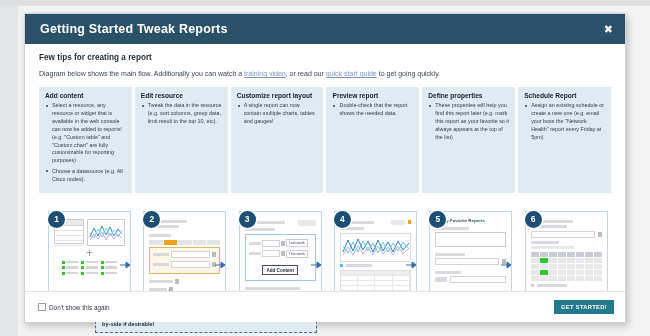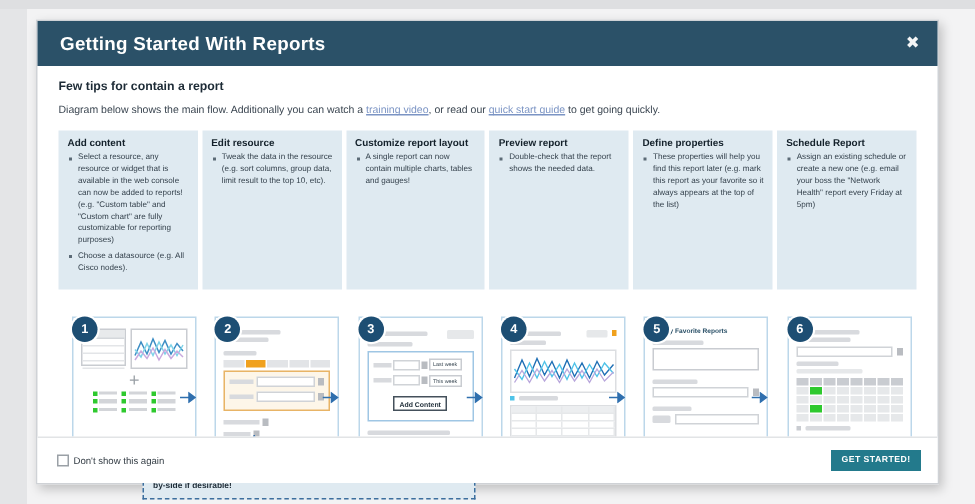--- a/index.html
+++ b/index.html
@@ -145,27 +145,27 @@
   }
 </style>
 </head>
 <body>
 
 <div class="page-bg"></div>
 
 <div class="modal">
 
   <div class="modal-header">
-    <div class="modal-title">Getting Started With Reports</div>
+    <div class="modal-title">Getting Started Tweak Reports</div>
     <div class="close-icon">✖</div>
   </div>
 
   <div class="modal-body">
 
-    <p class="subhead">Few tips for contain a report</p>
+    <p class="subhead">Few tips for creating a report</p>
 
     <p class="intro">
       <span>Diagram below shows the main flow. Additionally you can watch a </span><a>training video</a><span>, or read our </span><a>quick start guide</a><span> to get going quickly.</span>
     </p>
 
     <div class="cards">
 
       <div class="card">
         <h4>Add content</h4>
         <ul>

